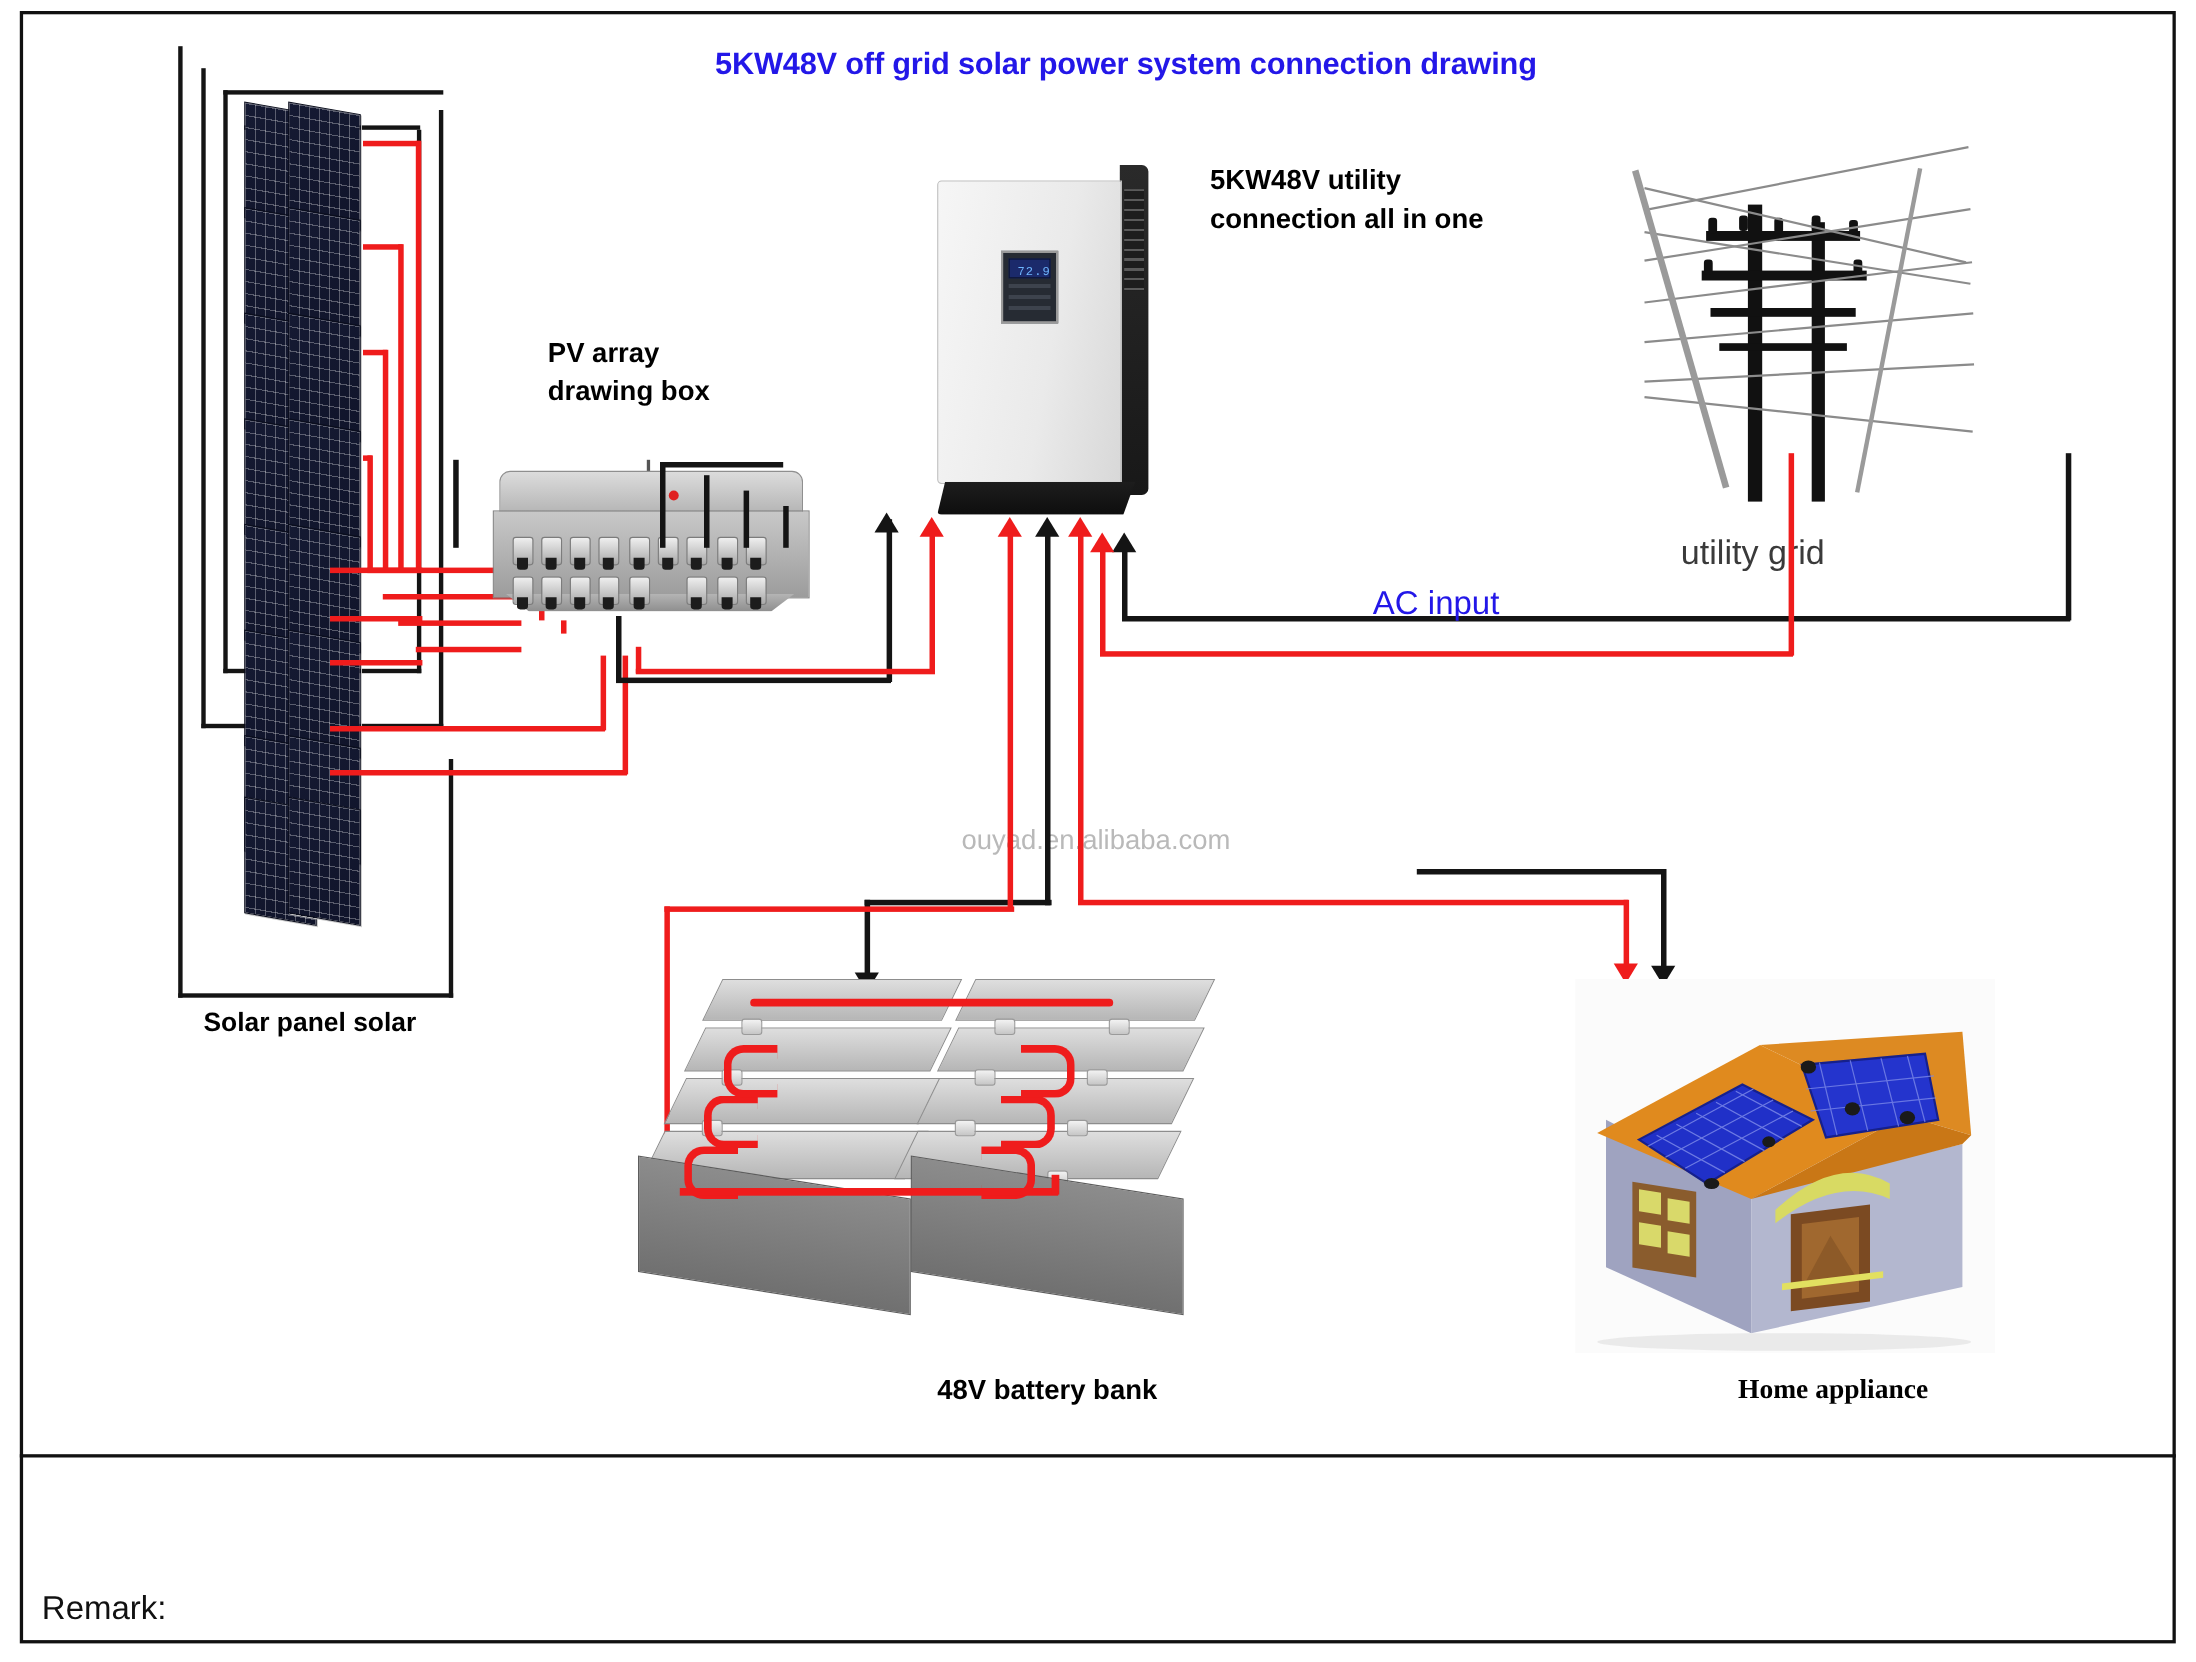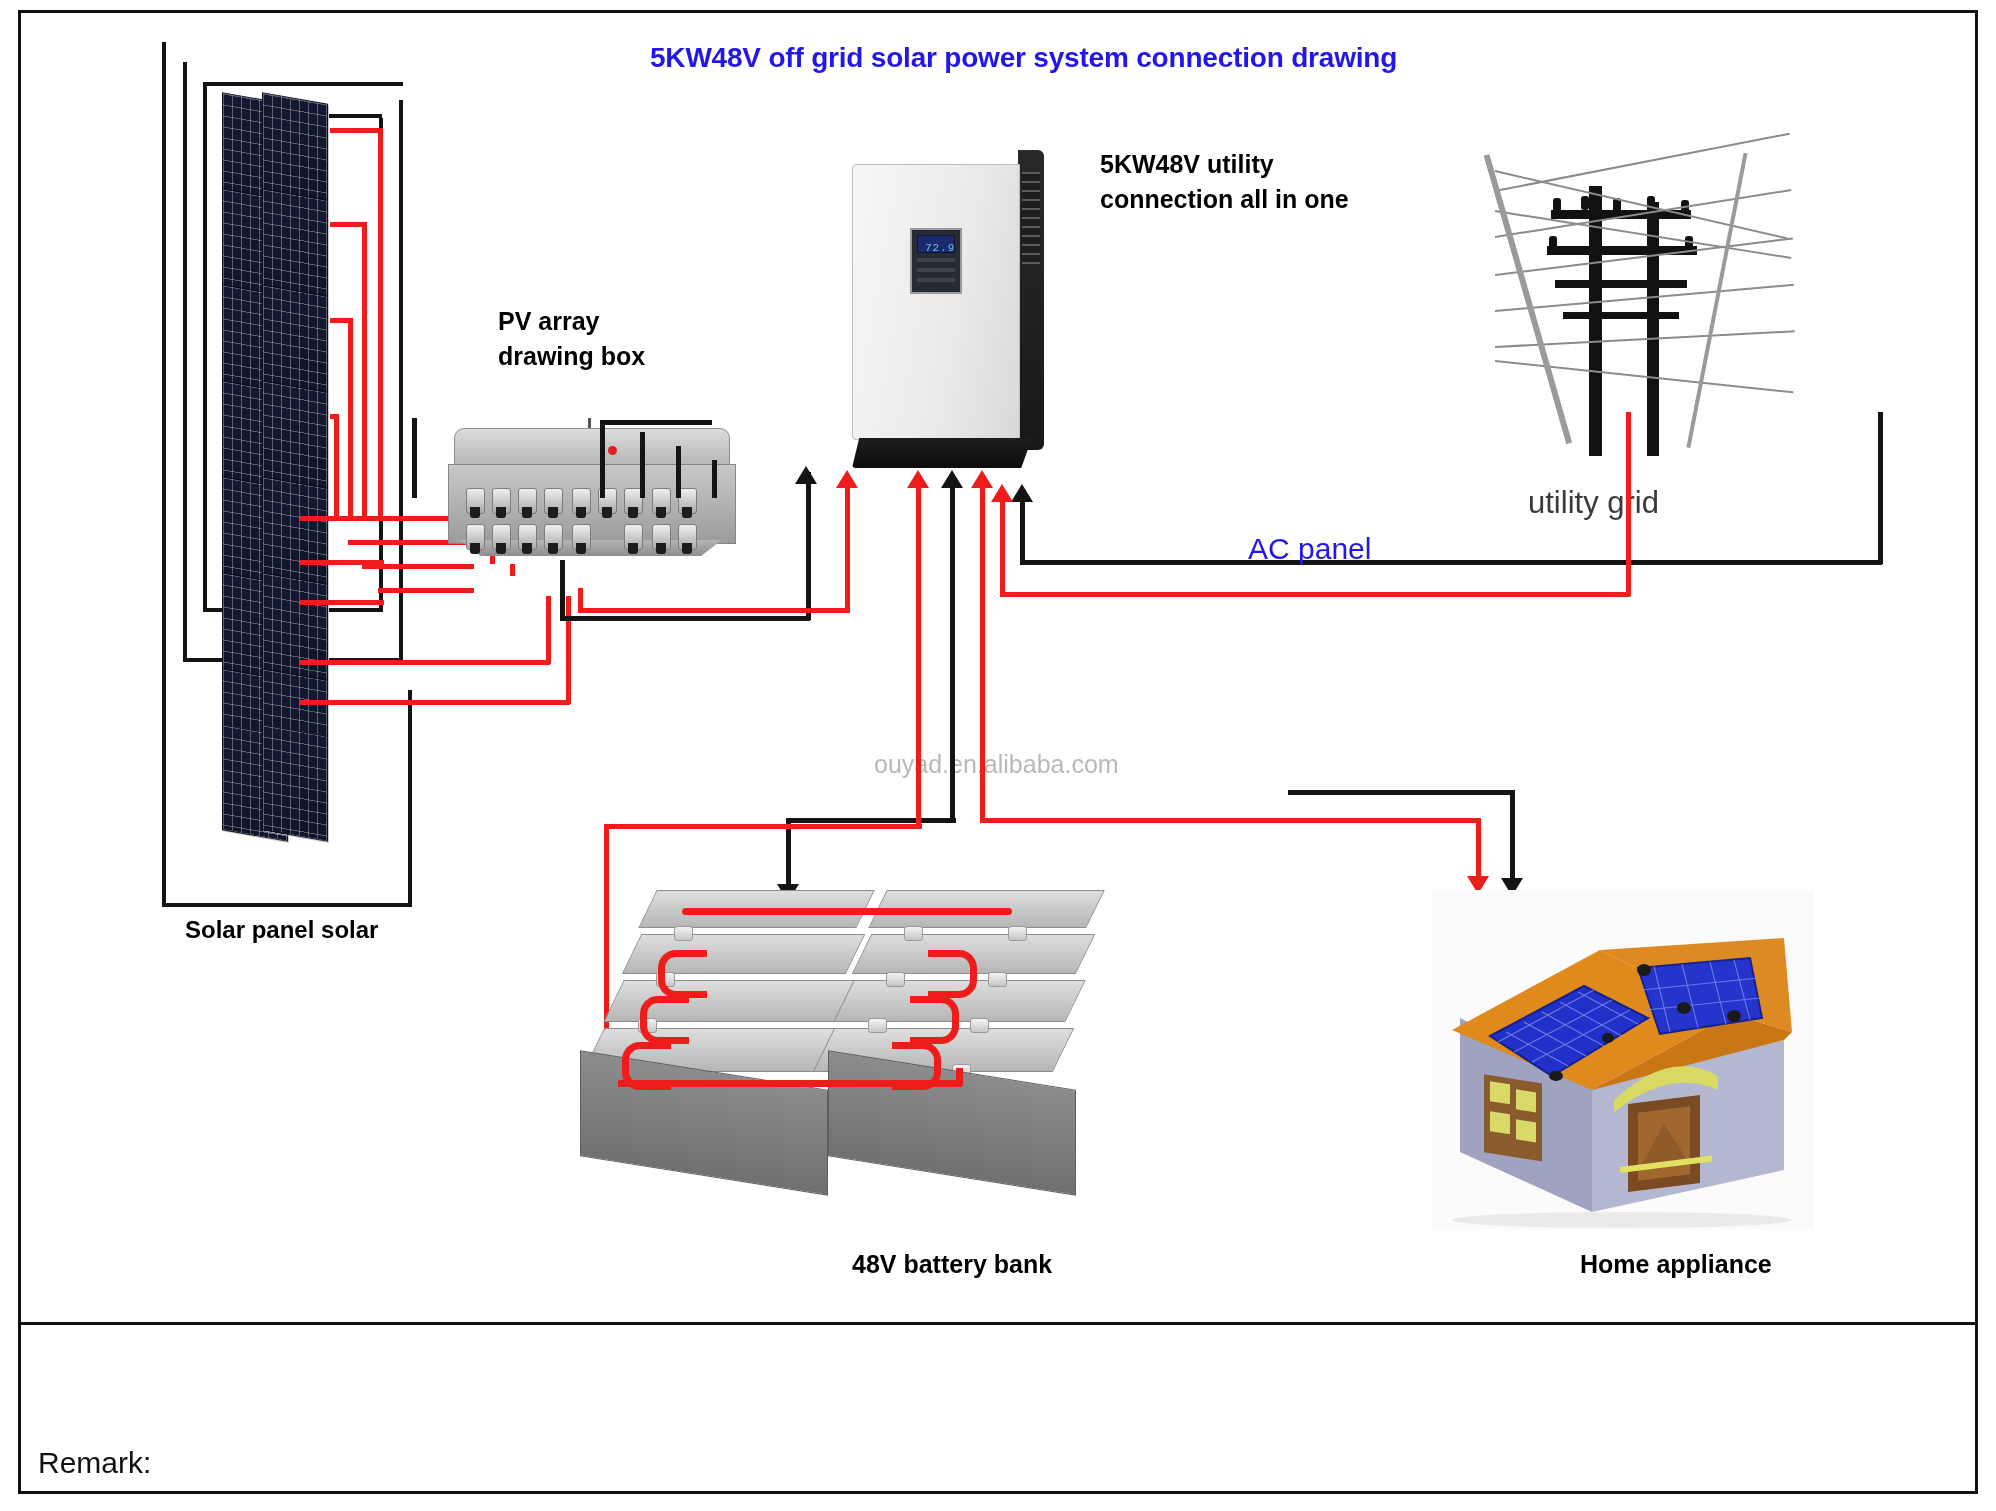--- a/index.html
+++ b/index.html
@@ -295,21 +295,21 @@
     <div class="w wb" style="left:1020px;top:492px;width:5px;height:72px;"></div>
     <div class="arrow up ab-up" style="left:1011px;top:484px;"></div>
     <div class="w wb" style="left:1878px;top:412px;width:5px;height:152px;"></div>
 
     <div class="w wr" style="left:1000px;top:592px;width:630px;height:5px;"></div>
     <div class="w wr" style="left:1000px;top:492px;width:5px;height:104px;"></div>
     <div class="arrow up ar-up" style="left:991px;top:484px;"></div>
     <div class="w wr" style="left:1626px;top:412px;width:5px;height:184px;"></div>
   </div>
 
-  <div class="blue-lbl" style="left:1248px;top:532px;">AC panel</div>
+  <div class="blue-lbl" style="left:1248px;top:532px;">AC input</div>
 
   <div class="watermark" style="left:874px;top:750px;">ouyad.en.alibaba.com</div>
 
   <div>
 
     <div class="w wb" style="left:950px;top:478px;width:5px;height:345px;"></div>
     <div class="w wb" style="left:786px;top:818px;width:170px;height:5px;"></div>
     <div class="w wb" style="left:786px;top:818px;width:5px;height:70px;"></div>
     <div class="arrow down ab-dn" style="left:777px;top:884px;"></div>
     <div class="arrow up ab-up" style="left:941px;top:470px;"></div>
@@ -443,21 +443,21 @@
         <rect x="58" y="182" width="20" height="20" fill="#d9d96a"></rect>
         <rect x="84" y="186" width="20" height="20" fill="#d9d96a"></rect>
         <rect x="58" y="212" width="20" height="20" fill="#d9d96a"></rect>
         <rect x="84" y="216" width="20" height="20" fill="#d9d96a"></rect>
       </g>
 
       <ellipse cx="190" cy="330" rx="170" ry="8" fill="#e6e6e6" opacity=".8"></ellipse>
     </svg>
   </div>
 
-  <div class="lbl" style="left:1580px;top:1248px;font-size:25px;">Home appliance</div>
+  <div class="lbl" style="left:1580px;top:1248px;font-size:25px;font-family:Liberation Serif, serif;">Home appliance</div>
 
   <div class="remark">
     <div>Remark:</div>
     
     
   </div>
 
 </div>
 
 </body></html>

